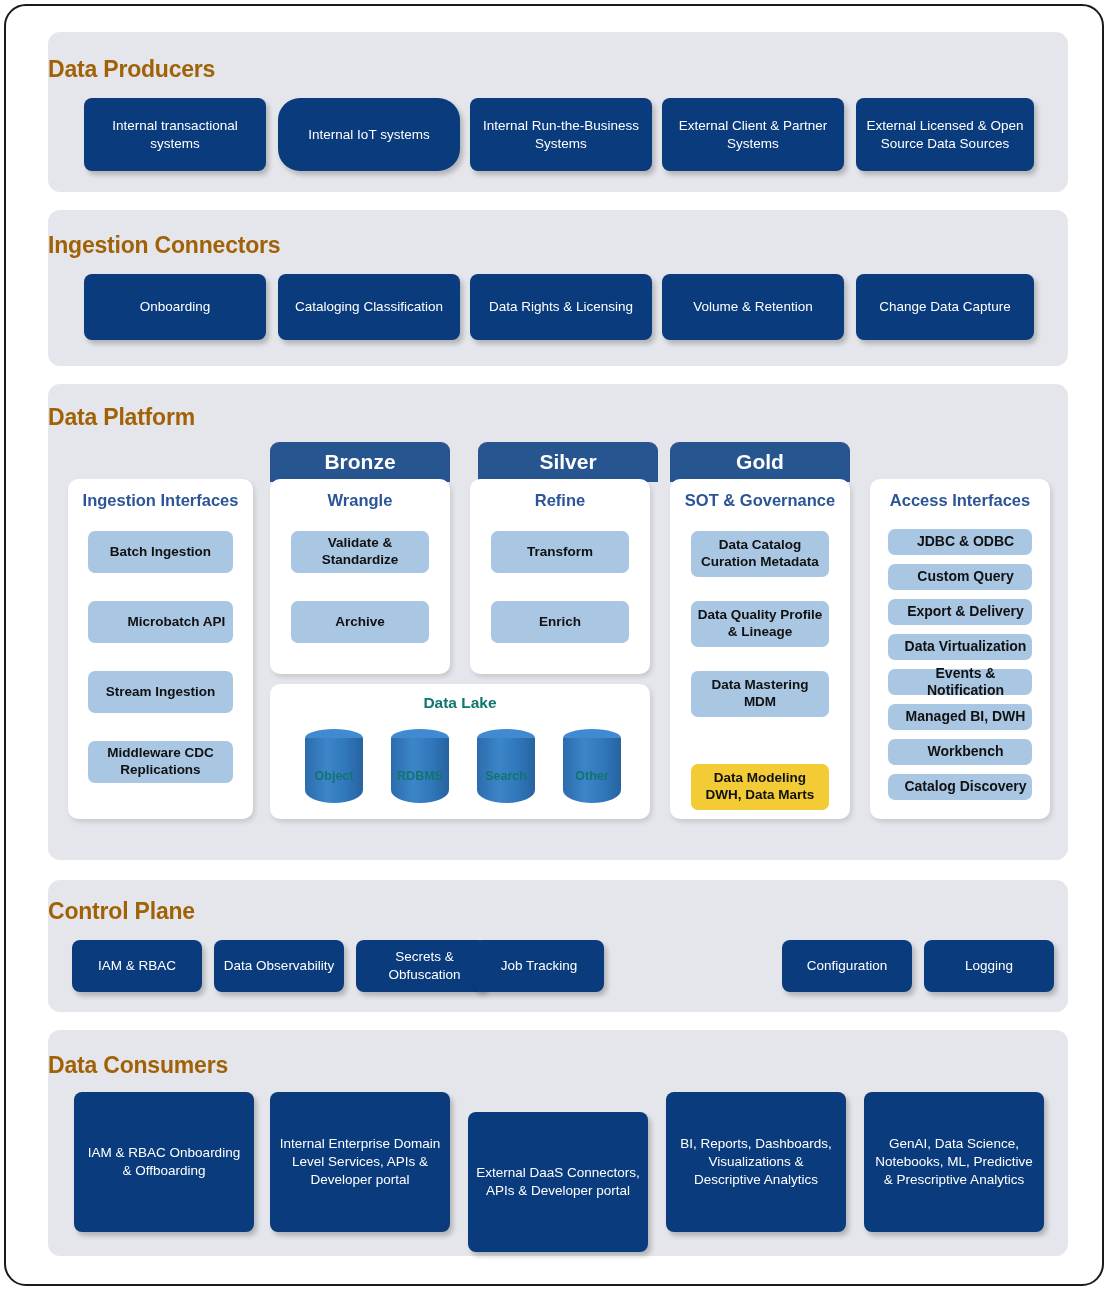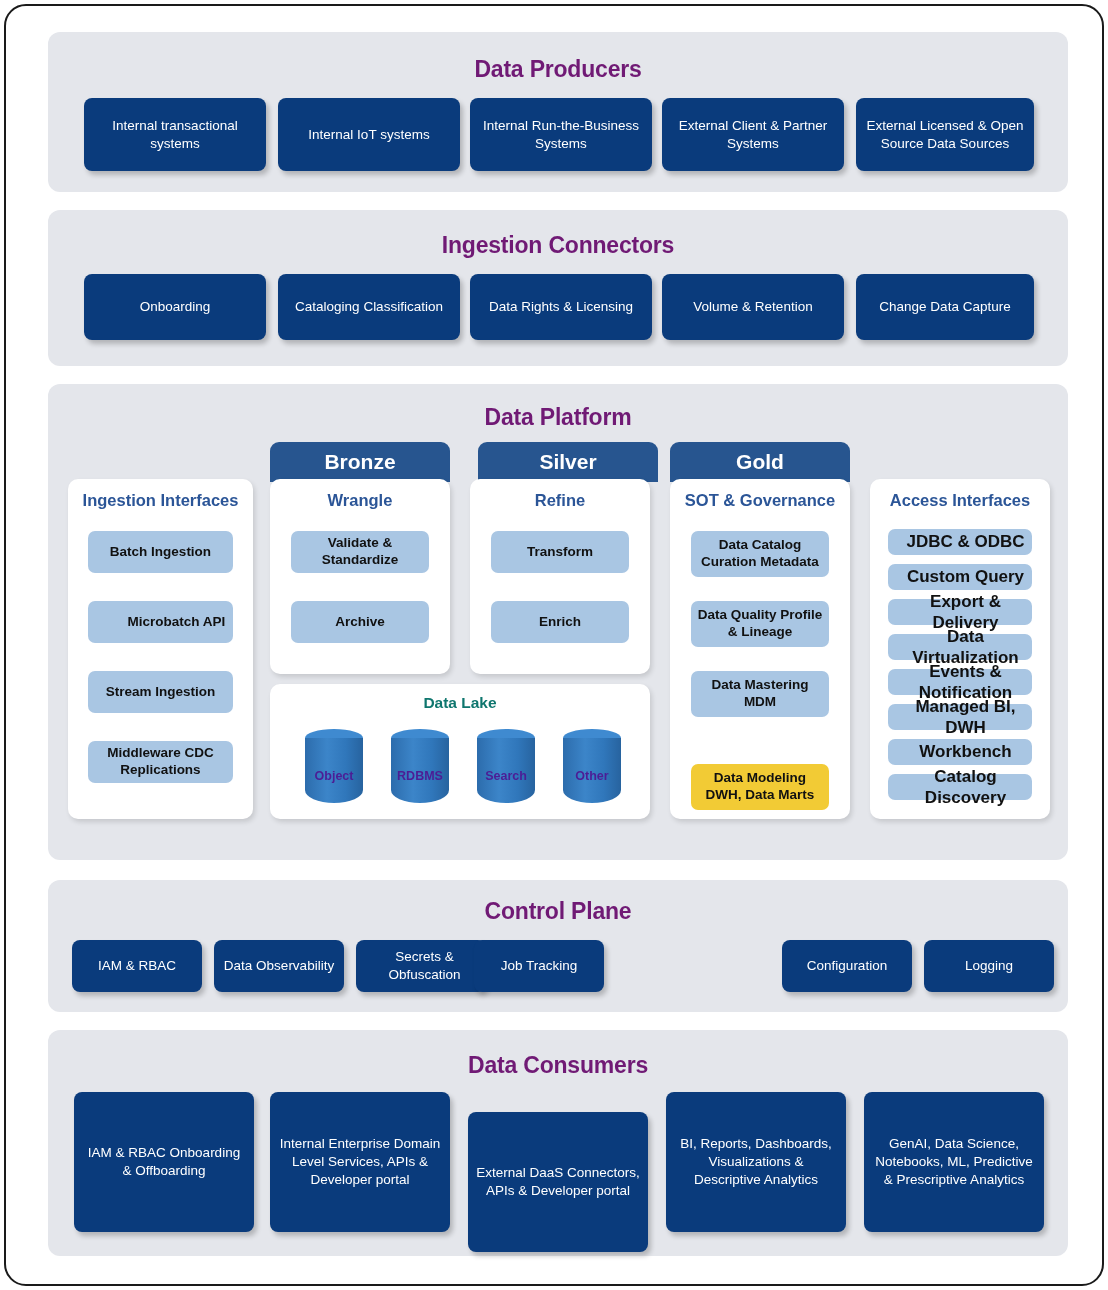--- a/index.html
+++ b/index.html
@@ -21,24 +21,24 @@
     overflow: hidden;
   }
 
   .section {
     position: absolute;
     background: #e4e6eb;
     border-radius: 12px;
   }
 
   .section-title {
-    text-align: center;
+    text-align: left;
     font-size: 23px;
     font-weight: bold;
-    color: #701a75;
+    color: #a16207;
     letter-spacing: -0.2px;
   }
 
   
   .navy {
     background: #0a3b7c;
     color: #ffffff;
     border-radius: 8px;
     display: flex;
     align-items: center;
@@ -90,21 +90,21 @@
     display: flex;
     align-items: center;
     justify-content: center;
     text-align: center;
     font-size: 13.5px;
     font-weight: bold;
     line-height: 1.25;
     padding: 2px 5px;
   }
 
-  .chip.small { font-size: 17px; font-weight: bold; padding-left: 16px; }
+  .chip.small { font-size: 14px; font-weight: bold; padding-left: 16px; }
 
   .chip.gold-hl { background: #f2cb35; }
 
   
   .cyl {
     position: absolute;
     width: 58px; height: 74px;
   }
   .cyl .body {
     position: absolute;
@@ -118,38 +118,38 @@
     left: 0; top: 0;
     width: 58px; height: 18px;
     background: #3f8ad0;
     border-radius: 50%;
   }
   .cyl .lbl {
     position: absolute;
     left: 0; top: 40px;
     width: 58px;
     text-align: center;
-    color: #4c1d95;
+    color: #0f766e;
     font-size: 12.5px;
     font-weight: bold;
     z-index: 3;
   }
 </style>
 </head>
 <body>
 
 <div id="frame">
 
   <div class="section" style="left:42px; top:26px; width:1020px; height:160px;">
     <div class="section-title" style="margin-top:24px;">Data Producers</div>
 
     <div class="navy" style="position:absolute;left:36px;top:66px;width:182px;height:73px;">
       <span>Internal transactional systems</span>
     </div>
-    <div class="navy" style="position:absolute;left:230px;top:66px;width:182px;height:73px;">
+    <div class="navy" style="position:absolute;left:230px;top:66px;width:182px;height:73px;border-radius:22px;">
       <span>Internal IoT systems</span>
     </div>
     <div class="navy" style="position:absolute;left:422px;top:66px;width:182px;height:73px;">
       <span>Internal Run-the-Business Systems</span>
     </div>
     <div class="navy" style="position:absolute;left:614px;top:66px;width:182px;height:73px;">
       <span>External Client &amp; Partner Systems</span>
     </div>
     <div class="navy" style="position:absolute;left:808px;top:66px;width:178px;height:73px;">
       <span>External Licensed &amp; Open Source Data Sources</span>

